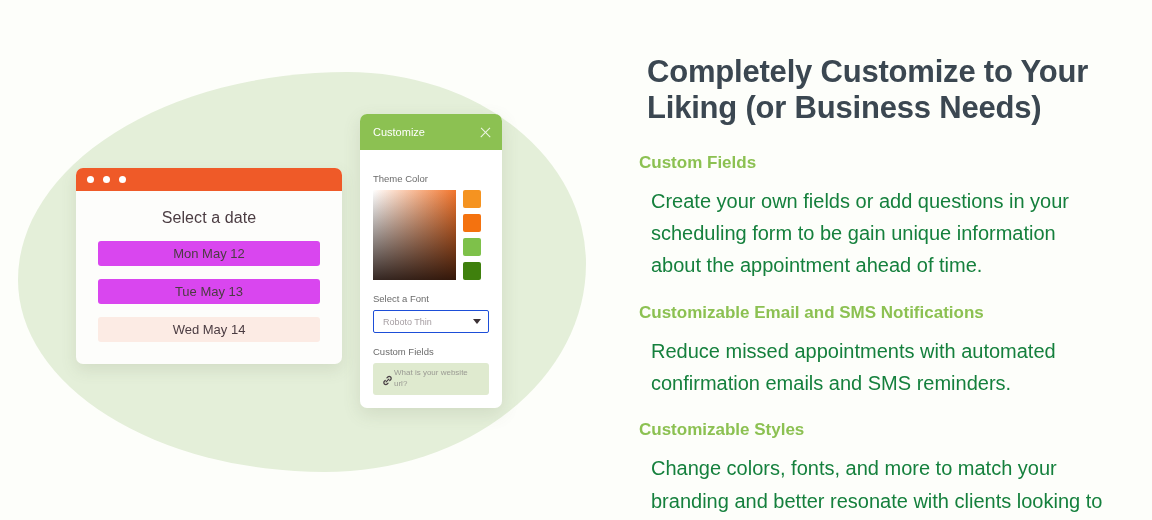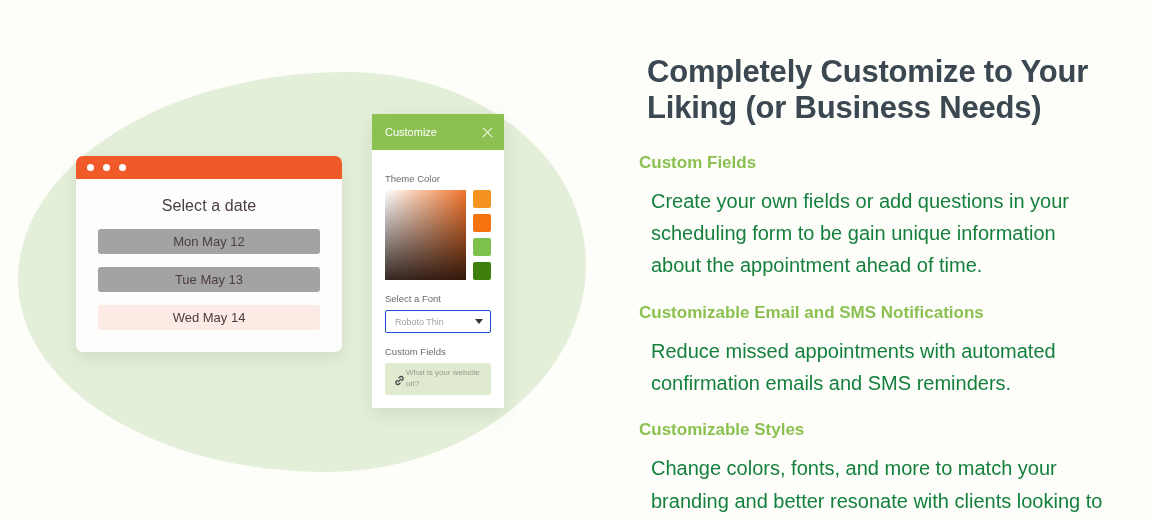--- a/index.html
+++ b/index.html
@@ -34,21 +34,21 @@
     width: 568px;
     height: 400px;
     background: #e4efd9;
     border-radius: 58% 42% 46% 54% / 52% 48% 52% 48%;
   }
 
   
   .booking-window {
     position: absolute;
     left: 76px;
-    top: 156px;
+    top: 168px;
     width: 266px;
     height: 196px;
     background: #fdfdfb;
     border-radius: 7px;
     box-shadow: 0 6px 16px rgba(90, 100, 70, 0.13);
     overflow: hidden;
   }
   .booking-titlebar {
     height: 23px;
     background: #ef5a28;
@@ -75,32 +75,32 @@
   }
   .date-option {
     height: 25px;
     line-height: 25px;
     text-align: center;
     font-size: 13px;
     color: #4b3c42;
     border-radius: 3px;
     margin-bottom: 13px;
   }
-  .date-option.green { background: #a3a3a3; margin-top: 6px; }
+  .date-option.green { background: #d946ef; margin-top: 6px; }
   .date-option.pink  { background: #fcebe4; }
 
   
   .customize-panel {
     position: absolute;
-    left: 372px;
+    left: 360px;
     top: 114px;
-    width: 132px;
+    width: 142px;
     height: 294px;
     background: #ffffff;
-    border-radius: 1px;
+    border-radius: 7px;
     box-shadow: 0 6px 18px rgba(90, 100, 70, 0.14);
     overflow: hidden;
   }
   .panel-header {
     height: 36px;
     background: #8cc152;
     display: flex;
     align-items: center;
     justify-content: space-between;
     padding: 0 10px 0 13px;

